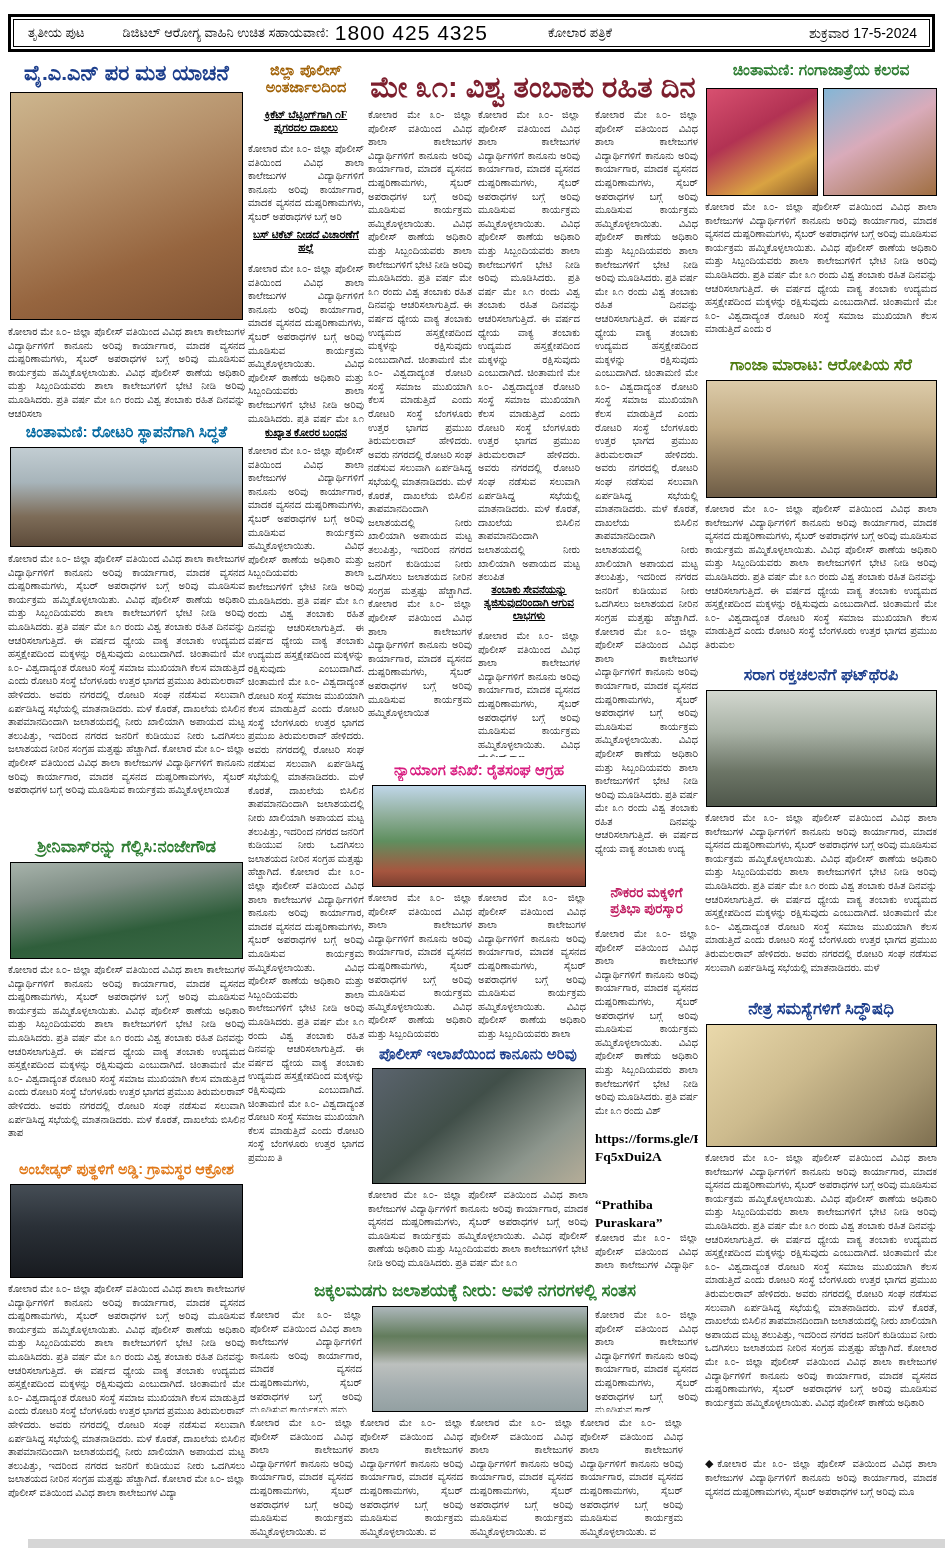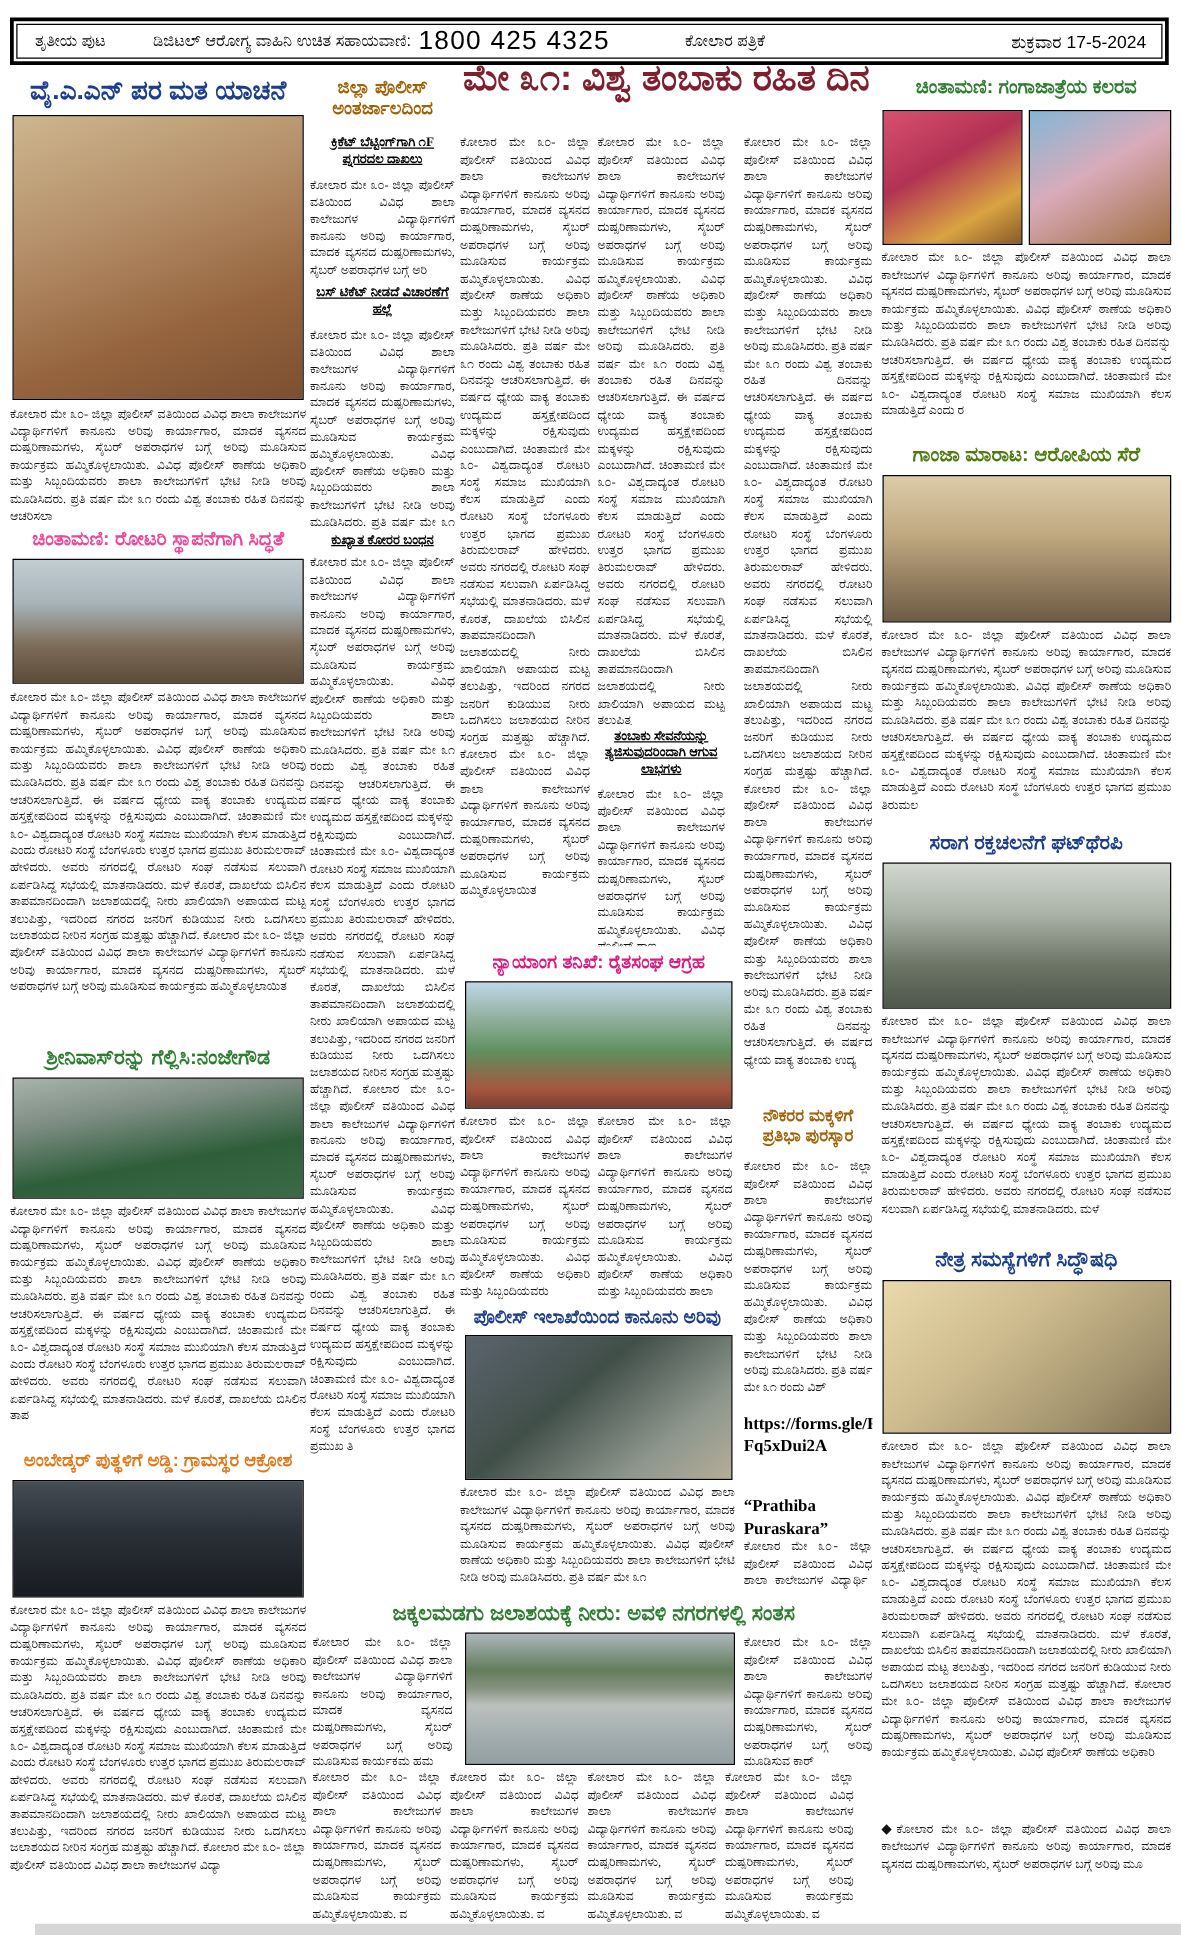--- a/index.html
+++ b/index.html
@@ -58,53 +58,53 @@
       <span class="mast-item mast-phone">1800 425 4325</span>
       <span class="mast-item mast-paper">ಕೋಲಾರ ಪತ್ರಿಕೆ</span>
       <span class="mast-item mast-date">ಶುಕ್ರವಾರ 17-5-2024</span>
     </div>
   </div>
 
   <div class="abs headline" style="left:8px;top:62px;width:237px;height:27px;font-size:21px;color:#1c3e8c;">ವೈ.ಎ.ಎನ್ ಪರ ಮತ ಯಾಚನೆ</div>
   <div class="abs photo p-campaign" style="left:10px;top:92px;width:233px;height:228px;"></div>
   <div class="abs body" style="left:8px;top:325px;width:237px;height:98px;">ಕೋಲಾರ ಮೇ ೩೦- ಜಿಲ್ಲಾ ಪೊಲೀಸ್ ವತಿಯಿಂದ ವಿವಿಧ ಶಾಲಾ ಕಾಲೇಜುಗಳ ವಿದ್ಯಾರ್ಥಿಗಳಿಗೆ ಕಾನೂನು ಅರಿವು ಕಾರ್ಯಾಗಾರ, ಮಾದಕ ವ್ಯಸನದ ದುಷ್ಪರಿಣಾಮಗಳು, ಸೈಬರ್ ಅಪರಾಧಗಳ ಬಗ್ಗೆ ಅರಿವು ಮೂಡಿಸುವ ಕಾರ್ಯಕ್ರಮ ಹಮ್ಮಿಕೊಳ್ಳಲಾಯಿತು. ವಿವಿಧ ಪೊಲೀಸ್ ಠಾಣೆಯ ಅಧಿಕಾರಿ ಮತ್ತು ಸಿಬ್ಬಂದಿಯವರು ಶಾಲಾ ಕಾಲೇಜುಗಳಿಗೆ ಭೇಟಿ ನೀಡಿ ಅರಿವು ಮೂಡಿಸಿದರು. ಪ್ರತಿ ವರ್ಷ ಮೇ ೩೧ ರಂದು ವಿಶ್ವ ತಂಬಾಕು ರಹಿತ ದಿನವನ್ನು ಆಚರಿಸಲಾ</div>
 
-  <div class="abs headline" style="left:8px;top:424px;width:237px;height:20px;font-size:15.5px;color:#ec4899;">ಚಿಂತಾಮಣಿ: ರೋಟರಿ ಸ್ಥಾಪನೆಗಾಗಿ ಸಿದ್ಧತೆ</div>
+  <div class="abs headline" style="left:8px;top:424px;width:237px;height:20px;font-size:15.5px;color:#0369a1;">ಚಿಂತಾಮಣಿ: ರೋಟರಿ ಸ್ಥಾಪನೆಗಾಗಿ ಸಿದ್ಧತೆ</div>
   <div class="abs photo p-rotary" style="left:10px;top:447px;width:233px;height:100px;"></div>
   <div class="abs body" style="left:8px;top:552px;width:237px;height:284px;">ಕೋಲಾರ ಮೇ ೩೦- ಜಿಲ್ಲಾ ಪೊಲೀಸ್ ವತಿಯಿಂದ ವಿವಿಧ ಶಾಲಾ ಕಾಲೇಜುಗಳ ವಿದ್ಯಾರ್ಥಿಗಳಿಗೆ ಕಾನೂನು ಅರಿವು ಕಾರ್ಯಾಗಾರ, ಮಾದಕ ವ್ಯಸನದ ದುಷ್ಪರಿಣಾಮಗಳು, ಸೈಬರ್ ಅಪರಾಧಗಳ ಬಗ್ಗೆ ಅರಿವು ಮೂಡಿಸುವ ಕಾರ್ಯಕ್ರಮ ಹಮ್ಮಿಕೊಳ್ಳಲಾಯಿತು. ವಿವಿಧ ಪೊಲೀಸ್ ಠಾಣೆಯ ಅಧಿಕಾರಿ ಮತ್ತು ಸಿಬ್ಬಂದಿಯವರು ಶಾಲಾ ಕಾಲೇಜುಗಳಿಗೆ ಭೇಟಿ ನೀಡಿ ಅರಿವು ಮೂಡಿಸಿದರು. ಪ್ರತಿ ವರ್ಷ ಮೇ ೩೧ ರಂದು ವಿಶ್ವ ತಂಬಾಕು ರಹಿತ ದಿನವನ್ನು ಆಚರಿಸಲಾಗುತ್ತಿದೆ. ಈ ವರ್ಷದ ಧ್ಯೇಯ ವಾಕ್ಯ ತಂಬಾಕು ಉದ್ಯಮದ ಹಸ್ತಕ್ಷೇಪದಿಂದ ಮಕ್ಕಳನ್ನು ರಕ್ಷಿಸುವುದು ಎಂಬುದಾಗಿದೆ. ಚಿಂತಾಮಣಿ ಮೇ ೩೦- ವಿಶ್ವದಾದ್ಯಂತ ರೋಟರಿ ಸಂಸ್ಥೆ ಸಮಾಜ ಮುಖಿಯಾಗಿ ಕೆಲಸ ಮಾಡುತ್ತಿದೆ ಎಂದು ರೋಟರಿ ಸಂಸ್ಥೆ ಬೆಂಗಳೂರು ಉತ್ತರ ಭಾಗದ ಪ್ರಮುಖ ತಿರುಮಲರಾವ್ ಹೇಳಿದರು. ಅವರು ನಗರದಲ್ಲಿ ರೋಟರಿ ಸಂಘ ನಡೆಸುವ ಸಲುವಾಗಿ ಏರ್ಪಡಿಸಿದ್ದ ಸಭೆಯಲ್ಲಿ ಮಾತನಾಡಿದರು. ಮಳೆ ಕೊರತೆ, ದಾಖಲೆಯ ಬಿಸಿಲಿನ ತಾಪಮಾನದಿಂದಾಗಿ ಜಲಾಶಯದಲ್ಲಿ ನೀರು ಖಾಲಿಯಾಗಿ ಅಪಾಯದ ಮಟ್ಟ ತಲುಪಿತ್ತು, ಇದರಿಂದ ನಗರದ ಜನರಿಗೆ ಕುಡಿಯುವ ನೀರು ಒದಗಿಸಲು ಜಲಾಶಯದ ನೀರಿನ ಸಂಗ್ರಹ ಮತ್ತಷ್ಟು ಹೆಚ್ಚಾಗಿದೆ. ಕೋಲಾರ ಮೇ ೩೦- ಜಿಲ್ಲಾ ಪೊಲೀಸ್ ವತಿಯಿಂದ ವಿವಿಧ ಶಾಲಾ ಕಾಲೇಜುಗಳ ವಿದ್ಯಾರ್ಥಿಗಳಿಗೆ ಕಾನೂನು ಅರಿವು ಕಾರ್ಯಾಗಾರ, ಮಾದಕ ವ್ಯಸನದ ದುಷ್ಪರಿಣಾಮಗಳು, ಸೈಬರ್ ಅಪರಾಧಗಳ ಬಗ್ಗೆ ಅರಿವು ಮೂಡಿಸುವ ಕಾರ್ಯಕ್ರಮ ಹಮ್ಮಿಕೊಳ್ಳಲಾಯಿತ</div>
 
   <div class="abs headline" style="left:8px;top:838px;width:237px;height:21px;font-size:16.5px;color:#2e7d32;">ಶ್ರೀನಿವಾಸ್‌ರನ್ನು ಗೆಲ್ಲಿಸಿ:ನಂಜೇಗೌಡ</div>
   <div class="abs photo p-meeting" style="left:10px;top:862px;width:233px;height:97px;"></div>
   <div class="abs body" style="left:8px;top:963px;width:237px;height:196px;">ಕೋಲಾರ ಮೇ ೩೦- ಜಿಲ್ಲಾ ಪೊಲೀಸ್ ವತಿಯಿಂದ ವಿವಿಧ ಶಾಲಾ ಕಾಲೇಜುಗಳ ವಿದ್ಯಾರ್ಥಿಗಳಿಗೆ ಕಾನೂನು ಅರಿವು ಕಾರ್ಯಾಗಾರ, ಮಾದಕ ವ್ಯಸನದ ದುಷ್ಪರಿಣಾಮಗಳು, ಸೈಬರ್ ಅಪರಾಧಗಳ ಬಗ್ಗೆ ಅರಿವು ಮೂಡಿಸುವ ಕಾರ್ಯಕ್ರಮ ಹಮ್ಮಿಕೊಳ್ಳಲಾಯಿತು. ವಿವಿಧ ಪೊಲೀಸ್ ಠಾಣೆಯ ಅಧಿಕಾರಿ ಮತ್ತು ಸಿಬ್ಬಂದಿಯವರು ಶಾಲಾ ಕಾಲೇಜುಗಳಿಗೆ ಭೇಟಿ ನೀಡಿ ಅರಿವು ಮೂಡಿಸಿದರು. ಪ್ರತಿ ವರ್ಷ ಮೇ ೩೧ ರಂದು ವಿಶ್ವ ತಂಬಾಕು ರಹಿತ ದಿನವನ್ನು ಆಚರಿಸಲಾಗುತ್ತಿದೆ. ಈ ವರ್ಷದ ಧ್ಯೇಯ ವಾಕ್ಯ ತಂಬಾಕು ಉದ್ಯಮದ ಹಸ್ತಕ್ಷೇಪದಿಂದ ಮಕ್ಕಳನ್ನು ರಕ್ಷಿಸುವುದು ಎಂಬುದಾಗಿದೆ. ಚಿಂತಾಮಣಿ ಮೇ ೩೦- ವಿಶ್ವದಾದ್ಯಂತ ರೋಟರಿ ಸಂಸ್ಥೆ ಸಮಾಜ ಮುಖಿಯಾಗಿ ಕೆಲಸ ಮಾಡುತ್ತಿದೆ ಎಂದು ರೋಟರಿ ಸಂಸ್ಥೆ ಬೆಂಗಳೂರು ಉತ್ತರ ಭಾಗದ ಪ್ರಮುಖ ತಿರುಮಲರಾವ್ ಹೇಳಿದರು. ಅವರು ನಗರದಲ್ಲಿ ರೋಟರಿ ಸಂಘ ನಡೆಸುವ ಸಲುವಾಗಿ ಏರ್ಪಡಿಸಿದ್ದ ಸಭೆಯಲ್ಲಿ ಮಾತನಾಡಿದರು. ಮಳೆ ಕೊರತೆ, ದಾಖಲೆಯ ಬಿಸಿಲಿನ ತಾಪ</div>
 
   <div class="abs headline" style="left:8px;top:1162px;width:237px;height:19px;font-size:14.5px;color:#e07818;">ಅಂಬೇಡ್ಕರ್ ಪುತ್ಥಳಿಗೆ ಅಡ್ಡಿ: ಗ್ರಾಮಸ್ಥರ ಆಕ್ರೋಶ</div>
   <div class="abs photo p-night" style="left:10px;top:1184px;width:233px;height:94px;"></div>
   <div class="abs body" style="left:8px;top:1282px;width:237px;height:258px;">ಕೋಲಾರ ಮೇ ೩೦- ಜಿಲ್ಲಾ ಪೊಲೀಸ್ ವತಿಯಿಂದ ವಿವಿಧ ಶಾಲಾ ಕಾಲೇಜುಗಳ ವಿದ್ಯಾರ್ಥಿಗಳಿಗೆ ಕಾನೂನು ಅರಿವು ಕಾರ್ಯಾಗಾರ, ಮಾದಕ ವ್ಯಸನದ ದುಷ್ಪರಿಣಾಮಗಳು, ಸೈಬರ್ ಅಪರಾಧಗಳ ಬಗ್ಗೆ ಅರಿವು ಮೂಡಿಸುವ ಕಾರ್ಯಕ್ರಮ ಹಮ್ಮಿಕೊಳ್ಳಲಾಯಿತು. ವಿವಿಧ ಪೊಲೀಸ್ ಠಾಣೆಯ ಅಧಿಕಾರಿ ಮತ್ತು ಸಿಬ್ಬಂದಿಯವರು ಶಾಲಾ ಕಾಲೇಜುಗಳಿಗೆ ಭೇಟಿ ನೀಡಿ ಅರಿವು ಮೂಡಿಸಿದರು. ಪ್ರತಿ ವರ್ಷ ಮೇ ೩೧ ರಂದು ವಿಶ್ವ ತಂಬಾಕು ರಹಿತ ದಿನವನ್ನು ಆಚರಿಸಲಾಗುತ್ತಿದೆ. ಈ ವರ್ಷದ ಧ್ಯೇಯ ವಾಕ್ಯ ತಂಬಾಕು ಉದ್ಯಮದ ಹಸ್ತಕ್ಷೇಪದಿಂದ ಮಕ್ಕಳನ್ನು ರಕ್ಷಿಸುವುದು ಎಂಬುದಾಗಿದೆ. ಚಿಂತಾಮಣಿ ಮೇ ೩೦- ವಿಶ್ವದಾದ್ಯಂತ ರೋಟರಿ ಸಂಸ್ಥೆ ಸಮಾಜ ಮುಖಿಯಾಗಿ ಕೆಲಸ ಮಾಡುತ್ತಿದೆ ಎಂದು ರೋಟರಿ ಸಂಸ್ಥೆ ಬೆಂಗಳೂರು ಉತ್ತರ ಭಾಗದ ಪ್ರಮುಖ ತಿರುಮಲರಾವ್ ಹೇಳಿದರು. ಅವರು ನಗರದಲ್ಲಿ ರೋಟರಿ ಸಂಘ ನಡೆಸುವ ಸಲುವಾಗಿ ಏರ್ಪಡಿಸಿದ್ದ ಸಭೆಯಲ್ಲಿ ಮಾತನಾಡಿದರು. ಮಳೆ ಕೊರತೆ, ದಾಖಲೆಯ ಬಿಸಿಲಿನ ತಾಪಮಾನದಿಂದಾಗಿ ಜಲಾಶಯದಲ್ಲಿ ನೀರು ಖಾಲಿಯಾಗಿ ಅಪಾಯದ ಮಟ್ಟ ತಲುಪಿತ್ತು, ಇದರಿಂದ ನಗರದ ಜನರಿಗೆ ಕುಡಿಯುವ ನೀರು ಒದಗಿಸಲು ಜಲಾಶಯದ ನೀರಿನ ಸಂಗ್ರಹ ಮತ್ತಷ್ಟು ಹೆಚ್ಚಾಗಿದೆ. ಕೋಲಾರ ಮೇ ೩೦- ಜಿಲ್ಲಾ ಪೊಲೀಸ್ ವತಿಯಿಂದ ವಿವಿಧ ಶಾಲಾ ಕಾಲೇಜುಗಳ ವಿದ್ಯಾ</div>
 
   <div class="abs colhead" style="left:248px;top:62px;width:116px;height:42px;font-size:14.5px;color:#a16207;">ಜಿಲ್ಲಾ ಪೊಲೀಸ್ ಅಂತರ್ಜಾಲದಿಂದ</div>
   <div class="abs subhead" style="left:248px;top:108px;width:116px;height:30px;">ಕ್ರಿಕೆಟ್ ಬೆಟ್ಟಿಂಗ್‌ಗಾಗಿ ೧F ಪ್ನಗರದಲ ದಾಖಲು</div>
   <div class="abs body" style="left:248px;top:142px;width:116px;height:84px;">ಕೋಲಾರ ಮೇ ೩೦- ಜಿಲ್ಲಾ ಪೊಲೀಸ್ ವತಿಯಿಂದ ವಿವಿಧ ಶಾಲಾ ಕಾಲೇಜುಗಳ ವಿದ್ಯಾರ್ಥಿಗಳಿಗೆ ಕಾನೂನು ಅರಿವು ಕಾರ್ಯಾಗಾರ, ಮಾದಕ ವ್ಯಸನದ ದುಷ್ಪರಿಣಾಮಗಳು, ಸೈಬರ್ ಅಪರಾಧಗಳ ಬಗ್ಗೆ ಅರಿ</div>
   <div class="abs subhead" style="left:248px;top:228px;width:116px;height:30px;">ಬಸ್ ಟಿಕೆಟ್ ನೀಡದೆ ವಿಚಾರಣೆಗೆ ಹಲ್ಲೆ</div>
   <div class="abs body" style="left:248px;top:262px;width:116px;height:162px;">ಕೋಲಾರ ಮೇ ೩೦- ಜಿಲ್ಲಾ ಪೊಲೀಸ್ ವತಿಯಿಂದ ವಿವಿಧ ಶಾಲಾ ಕಾಲೇಜುಗಳ ವಿದ್ಯಾರ್ಥಿಗಳಿಗೆ ಕಾನೂನು ಅರಿವು ಕಾರ್ಯಾಗಾರ, ಮಾದಕ ವ್ಯಸನದ ದುಷ್ಪರಿಣಾಮಗಳು, ಸೈಬರ್ ಅಪರಾಧಗಳ ಬಗ್ಗೆ ಅರಿವು ಮೂಡಿಸುವ ಕಾರ್ಯಕ್ರಮ ಹಮ್ಮಿಕೊಳ್ಳಲಾಯಿತು. ವಿವಿಧ ಪೊಲೀಸ್ ಠಾಣೆಯ ಅಧಿಕಾರಿ ಮತ್ತು ಸಿಬ್ಬಂದಿಯವರು ಶಾಲಾ ಕಾಲೇಜುಗಳಿಗೆ ಭೇಟಿ ನೀಡಿ ಅರಿವು ಮೂಡಿಸಿದರು. ಪ್ರತಿ ವರ್ಷ ಮೇ ೩೧ ರಂದು ವಿಶ್</div>
   <div class="abs subhead" style="left:248px;top:426px;width:116px;height:15px;">ಕುಖ್ಯಾತ ಕೋರರ ಬಂಧನ</div>
   <div class="abs body" style="left:248px;top:444px;width:116px;height:828px;">ಕೋಲಾರ ಮೇ ೩೦- ಜಿಲ್ಲಾ ಪೊಲೀಸ್ ವತಿಯಿಂದ ವಿವಿಧ ಶಾಲಾ ಕಾಲೇಜುಗಳ ವಿದ್ಯಾರ್ಥಿಗಳಿಗೆ ಕಾನೂನು ಅರಿವು ಕಾರ್ಯಾಗಾರ, ಮಾದಕ ವ್ಯಸನದ ದುಷ್ಪರಿಣಾಮಗಳು, ಸೈಬರ್ ಅಪರಾಧಗಳ ಬಗ್ಗೆ ಅರಿವು ಮೂಡಿಸುವ ಕಾರ್ಯಕ್ರಮ ಹಮ್ಮಿಕೊಳ್ಳಲಾಯಿತು. ವಿವಿಧ ಪೊಲೀಸ್ ಠಾಣೆಯ ಅಧಿಕಾರಿ ಮತ್ತು ಸಿಬ್ಬಂದಿಯವರು ಶಾಲಾ ಕಾಲೇಜುಗಳಿಗೆ ಭೇಟಿ ನೀಡಿ ಅರಿವು ಮೂಡಿಸಿದರು. ಪ್ರತಿ ವರ್ಷ ಮೇ ೩೧ ರಂದು ವಿಶ್ವ ತಂಬಾಕು ರಹಿತ ದಿನವನ್ನು ಆಚರಿಸಲಾಗುತ್ತಿದೆ. ಈ ವರ್ಷದ ಧ್ಯೇಯ ವಾಕ್ಯ ತಂಬಾಕು ಉದ್ಯಮದ ಹಸ್ತಕ್ಷೇಪದಿಂದ ಮಕ್ಕಳನ್ನು ರಕ್ಷಿಸುವುದು ಎಂಬುದಾಗಿದೆ. ಚಿಂತಾಮಣಿ ಮೇ ೩೦- ವಿಶ್ವದಾದ್ಯಂತ ರೋಟರಿ ಸಂಸ್ಥೆ ಸಮಾಜ ಮುಖಿಯಾಗಿ ಕೆಲಸ ಮಾಡುತ್ತಿದೆ ಎಂದು ರೋಟರಿ ಸಂಸ್ಥೆ ಬೆಂಗಳೂರು ಉತ್ತರ ಭಾಗದ ಪ್ರಮುಖ ತಿರುಮಲರಾವ್ ಹೇಳಿದರು. ಅವರು ನಗರದಲ್ಲಿ ರೋಟರಿ ಸಂಘ ನಡೆಸುವ ಸಲುವಾಗಿ ಏರ್ಪಡಿಸಿದ್ದ ಸಭೆಯಲ್ಲಿ ಮಾತನಾಡಿದರು. ಮಳೆ ಕೊರತೆ, ದಾಖಲೆಯ ಬಿಸಿಲಿನ ತಾಪಮಾನದಿಂದಾಗಿ ಜಲಾಶಯದಲ್ಲಿ ನೀರು ಖಾಲಿಯಾಗಿ ಅಪಾಯದ ಮಟ್ಟ ತಲುಪಿತ್ತು, ಇದರಿಂದ ನಗರದ ಜನರಿಗೆ ಕುಡಿಯುವ ನೀರು ಒದಗಿಸಲು ಜಲಾಶಯದ ನೀರಿನ ಸಂಗ್ರಹ ಮತ್ತಷ್ಟು ಹೆಚ್ಚಾಗಿದೆ. ಕೋಲಾರ ಮೇ ೩೦- ಜಿಲ್ಲಾ ಪೊಲೀಸ್ ವತಿಯಿಂದ ವಿವಿಧ ಶಾಲಾ ಕಾಲೇಜುಗಳ ವಿದ್ಯಾರ್ಥಿಗಳಿಗೆ ಕಾನೂನು ಅರಿವು ಕಾರ್ಯಾಗಾರ, ಮಾದಕ ವ್ಯಸನದ ದುಷ್ಪರಿಣಾಮಗಳು, ಸೈಬರ್ ಅಪರಾಧಗಳ ಬಗ್ಗೆ ಅರಿವು ಮೂಡಿಸುವ ಕಾರ್ಯಕ್ರಮ ಹಮ್ಮಿಕೊಳ್ಳಲಾಯಿತು. ವಿವಿಧ ಪೊಲೀಸ್ ಠಾಣೆಯ ಅಧಿಕಾರಿ ಮತ್ತು ಸಿಬ್ಬಂದಿಯವರು ಶಾಲಾ ಕಾಲೇಜುಗಳಿಗೆ ಭೇಟಿ ನೀಡಿ ಅರಿವು ಮೂಡಿಸಿದರು. ಪ್ರತಿ ವರ್ಷ ಮೇ ೩೧ ರಂದು ವಿಶ್ವ ತಂಬಾಕು ರಹಿತ ದಿನವನ್ನು ಆಚರಿಸಲಾಗುತ್ತಿದೆ. ಈ ವರ್ಷದ ಧ್ಯೇಯ ವಾಕ್ಯ ತಂಬಾಕು ಉದ್ಯಮದ ಹಸ್ತಕ್ಷೇಪದಿಂದ ಮಕ್ಕಳನ್ನು ರಕ್ಷಿಸುವುದು ಎಂಬುದಾಗಿದೆ. ಚಿಂತಾಮಣಿ ಮೇ ೩೦- ವಿಶ್ವದಾದ್ಯಂತ ರೋಟರಿ ಸಂಸ್ಥೆ ಸಮಾಜ ಮುಖಿಯಾಗಿ ಕೆಲಸ ಮಾಡುತ್ತಿದೆ ಎಂದು ರೋಟರಿ ಸಂಸ್ಥೆ ಬೆಂಗಳೂರು ಉತ್ತರ ಭಾಗದ ಪ್ರಮುಖ ತಿ</div>
 
-  <div class="abs headline" style="left:368px;top:48px;width:330px;height:40px;font-size:29px;color:#7d1f2e;">ಮೇ ೩೧: ವಿಶ್ವ ತಂಬಾಕು ರಹಿತ ದಿನ</div>
+  <div class="abs headline" style="left:368px;top:72px;width:330px;height:40px;font-size:29px;color:#7d1f2e;">ಮೇ ೩೧: ವಿಶ್ವ ತಂಬಾಕು ರಹಿತ ದಿನ</div>
   <div class="abs body" style="left:368px;top:108px;width:104px;height:650px;">ಕೋಲಾರ ಮೇ ೩೦- ಜಿಲ್ಲಾ ಪೊಲೀಸ್ ವತಿಯಿಂದ ವಿವಿಧ ಶಾಲಾ ಕಾಲೇಜುಗಳ ವಿದ್ಯಾರ್ಥಿಗಳಿಗೆ ಕಾನೂನು ಅರಿವು ಕಾರ್ಯಾಗಾರ, ಮಾದಕ ವ್ಯಸನದ ದುಷ್ಪರಿಣಾಮಗಳು, ಸೈಬರ್ ಅಪರಾಧಗಳ ಬಗ್ಗೆ ಅರಿವು ಮೂಡಿಸುವ ಕಾರ್ಯಕ್ರಮ ಹಮ್ಮಿಕೊಳ್ಳಲಾಯಿತು. ವಿವಿಧ ಪೊಲೀಸ್ ಠಾಣೆಯ ಅಧಿಕಾರಿ ಮತ್ತು ಸಿಬ್ಬಂದಿಯವರು ಶಾಲಾ ಕಾಲೇಜುಗಳಿಗೆ ಭೇಟಿ ನೀಡಿ ಅರಿವು ಮೂಡಿಸಿದರು. ಪ್ರತಿ ವರ್ಷ ಮೇ ೩೧ ರಂದು ವಿಶ್ವ ತಂಬಾಕು ರಹಿತ ದಿನವನ್ನು ಆಚರಿಸಲಾಗುತ್ತಿದೆ. ಈ ವರ್ಷದ ಧ್ಯೇಯ ವಾಕ್ಯ ತಂಬಾಕು ಉದ್ಯಮದ ಹಸ್ತಕ್ಷೇಪದಿಂದ ಮಕ್ಕಳನ್ನು ರಕ್ಷಿಸುವುದು ಎಂಬುದಾಗಿದೆ. ಚಿಂತಾಮಣಿ ಮೇ ೩೦- ವಿಶ್ವದಾದ್ಯಂತ ರೋಟರಿ ಸಂಸ್ಥೆ ಸಮಾಜ ಮುಖಿಯಾಗಿ ಕೆಲಸ ಮಾಡುತ್ತಿದೆ ಎಂದು ರೋಟರಿ ಸಂಸ್ಥೆ ಬೆಂಗಳೂರು ಉತ್ತರ ಭಾಗದ ಪ್ರಮುಖ ತಿರುಮಲರಾವ್ ಹೇಳಿದರು. ಅವರು ನಗರದಲ್ಲಿ ರೋಟರಿ ಸಂಘ ನಡೆಸುವ ಸಲುವಾಗಿ ಏರ್ಪಡಿಸಿದ್ದ ಸಭೆಯಲ್ಲಿ ಮಾತನಾಡಿದರು. ಮಳೆ ಕೊರತೆ, ದಾಖಲೆಯ ಬಿಸಿಲಿನ ತಾಪಮಾನದಿಂದಾಗಿ ಜಲಾಶಯದಲ್ಲಿ ನೀರು ಖಾಲಿಯಾಗಿ ಅಪಾಯದ ಮಟ್ಟ ತಲುಪಿತ್ತು, ಇದರಿಂದ ನಗರದ ಜನರಿಗೆ ಕುಡಿಯುವ ನೀರು ಒದಗಿಸಲು ಜಲಾಶಯದ ನೀರಿನ ಸಂಗ್ರಹ ಮತ್ತಷ್ಟು ಹೆಚ್ಚಾಗಿದೆ. ಕೋಲಾರ ಮೇ ೩೦- ಜಿಲ್ಲಾ ಪೊಲೀಸ್ ವತಿಯಿಂದ ವಿವಿಧ ಶಾಲಾ ಕಾಲೇಜುಗಳ ವಿದ್ಯಾರ್ಥಿಗಳಿಗೆ ಕಾನೂನು ಅರಿವು ಕಾರ್ಯಾಗಾರ, ಮಾದಕ ವ್ಯಸನದ ದುಷ್ಪರಿಣಾಮಗಳು, ಸೈಬರ್ ಅಪರಾಧಗಳ ಬಗ್ಗೆ ಅರಿವು ಮೂಡಿಸುವ ಕಾರ್ಯಕ್ರಮ ಹಮ್ಮಿಕೊಳ್ಳಲಾಯಿತ</div>
   <div class="abs body" style="left:478px;top:108px;width:102px;height:472px;">ಕೋಲಾರ ಮೇ ೩೦- ಜಿಲ್ಲಾ ಪೊಲೀಸ್ ವತಿಯಿಂದ ವಿವಿಧ ಶಾಲಾ ಕಾಲೇಜುಗಳ ವಿದ್ಯಾರ್ಥಿಗಳಿಗೆ ಕಾನೂನು ಅರಿವು ಕಾರ್ಯಾಗಾರ, ಮಾದಕ ವ್ಯಸನದ ದುಷ್ಪರಿಣಾಮಗಳು, ಸೈಬರ್ ಅಪರಾಧಗಳ ಬಗ್ಗೆ ಅರಿವು ಮೂಡಿಸುವ ಕಾರ್ಯಕ್ರಮ ಹಮ್ಮಿಕೊಳ್ಳಲಾಯಿತು. ವಿವಿಧ ಪೊಲೀಸ್ ಠಾಣೆಯ ಅಧಿಕಾರಿ ಮತ್ತು ಸಿಬ್ಬಂದಿಯವರು ಶಾಲಾ ಕಾಲೇಜುಗಳಿಗೆ ಭೇಟಿ ನೀಡಿ ಅರಿವು ಮೂಡಿಸಿದರು. ಪ್ರತಿ ವರ್ಷ ಮೇ ೩೧ ರಂದು ವಿಶ್ವ ತಂಬಾಕು ರಹಿತ ದಿನವನ್ನು ಆಚರಿಸಲಾಗುತ್ತಿದೆ. ಈ ವರ್ಷದ ಧ್ಯೇಯ ವಾಕ್ಯ ತಂಬಾಕು ಉದ್ಯಮದ ಹಸ್ತಕ್ಷೇಪದಿಂದ ಮಕ್ಕಳನ್ನು ರಕ್ಷಿಸುವುದು ಎಂಬುದಾಗಿದೆ. ಚಿಂತಾಮಣಿ ಮೇ ೩೦- ವಿಶ್ವದಾದ್ಯಂತ ರೋಟರಿ ಸಂಸ್ಥೆ ಸಮಾಜ ಮುಖಿಯಾಗಿ ಕೆಲಸ ಮಾಡುತ್ತಿದೆ ಎಂದು ರೋಟರಿ ಸಂಸ್ಥೆ ಬೆಂಗಳೂರು ಉತ್ತರ ಭಾಗದ ಪ್ರಮುಖ ತಿರುಮಲರಾವ್ ಹೇಳಿದರು. ಅವರು ನಗರದಲ್ಲಿ ರೋಟರಿ ಸಂಘ ನಡೆಸುವ ಸಲುವಾಗಿ ಏರ್ಪಡಿಸಿದ್ದ ಸಭೆಯಲ್ಲಿ ಮಾತನಾಡಿದರು. ಮಳೆ ಕೊರತೆ, ದಾಖಲೆಯ ಬಿಸಿಲಿನ ತಾಪಮಾನದಿಂದಾಗಿ ಜಲಾಶಯದಲ್ಲಿ ನೀರು ಖಾಲಿಯಾಗಿ ಅಪಾಯದ ಮಟ್ಟ ತಲುಪಿತ್ತ</div>
   <div class="abs subhead" style="left:478px;top:583px;width:102px;height:42px;">ತಂಬಾಕು ಸೇವನೆಯನ್ನು ತ್ಯಜಿಸುವುದರಿಂದಾಗಿ ಆಗುವ ಲಾಭಗಳು</div>
   <div class="abs body" style="left:478px;top:629px;width:102px;height:128px;">ಕೋಲಾರ ಮೇ ೩೦- ಜಿಲ್ಲಾ ಪೊಲೀಸ್ ವತಿಯಿಂದ ವಿವಿಧ ಶಾಲಾ ಕಾಲೇಜುಗಳ ವಿದ್ಯಾರ್ಥಿಗಳಿಗೆ ಕಾನೂನು ಅರಿವು ಕಾರ್ಯಾಗಾರ, ಮಾದಕ ವ್ಯಸನದ ದುಷ್ಪರಿಣಾಮಗಳು, ಸೈಬರ್ ಅಪರಾಧಗಳ ಬಗ್ಗೆ ಅರಿವು ಮೂಡಿಸುವ ಕಾರ್ಯಕ್ರಮ ಹಮ್ಮಿಕೊಳ್ಳಲಾಯಿತು. ವಿವಿಧ ಪೊಲೀಸ್ ಠಾಣ</div>
   <div class="abs body" style="left:595px;top:108px;width:103px;height:772px;">ಕೋಲಾರ ಮೇ ೩೦- ಜಿಲ್ಲಾ ಪೊಲೀಸ್ ವತಿಯಿಂದ ವಿವಿಧ ಶಾಲಾ ಕಾಲೇಜುಗಳ ವಿದ್ಯಾರ್ಥಿಗಳಿಗೆ ಕಾನೂನು ಅರಿವು ಕಾರ್ಯಾಗಾರ, ಮಾದಕ ವ್ಯಸನದ ದುಷ್ಪರಿಣಾಮಗಳು, ಸೈಬರ್ ಅಪರಾಧಗಳ ಬಗ್ಗೆ ಅರಿವು ಮೂಡಿಸುವ ಕಾರ್ಯಕ್ರಮ ಹಮ್ಮಿಕೊಳ್ಳಲಾಯಿತು. ವಿವಿಧ ಪೊಲೀಸ್ ಠಾಣೆಯ ಅಧಿಕಾರಿ ಮತ್ತು ಸಿಬ್ಬಂದಿಯವರು ಶಾಲಾ ಕಾಲೇಜುಗಳಿಗೆ ಭೇಟಿ ನೀಡಿ ಅರಿವು ಮೂಡಿಸಿದರು. ಪ್ರತಿ ವರ್ಷ ಮೇ ೩೧ ರಂದು ವಿಶ್ವ ತಂಬಾಕು ರಹಿತ ದಿನವನ್ನು ಆಚರಿಸಲಾಗುತ್ತಿದೆ. ಈ ವರ್ಷದ ಧ್ಯೇಯ ವಾಕ್ಯ ತಂಬಾಕು ಉದ್ಯಮದ ಹಸ್ತಕ್ಷೇಪದಿಂದ ಮಕ್ಕಳನ್ನು ರಕ್ಷಿಸುವುದು ಎಂಬುದಾಗಿದೆ. ಚಿಂತಾಮಣಿ ಮೇ ೩೦- ವಿಶ್ವದಾದ್ಯಂತ ರೋಟರಿ ಸಂಸ್ಥೆ ಸಮಾಜ ಮುಖಿಯಾಗಿ ಕೆಲಸ ಮಾಡುತ್ತಿದೆ ಎಂದು ರೋಟರಿ ಸಂಸ್ಥೆ ಬೆಂಗಳೂರು ಉತ್ತರ ಭಾಗದ ಪ್ರಮುಖ ತಿರುಮಲರಾವ್ ಹೇಳಿದರು. ಅವರು ನಗರದಲ್ಲಿ ರೋಟರಿ ಸಂಘ ನಡೆಸುವ ಸಲುವಾಗಿ ಏರ್ಪಡಿಸಿದ್ದ ಸಭೆಯಲ್ಲಿ ಮಾತನಾಡಿದರು. ಮಳೆ ಕೊರತೆ, ದಾಖಲೆಯ ಬಿಸಿಲಿನ ತಾಪಮಾನದಿಂದಾಗಿ ಜಲಾಶಯದಲ್ಲಿ ನೀರು ಖಾಲಿಯಾಗಿ ಅಪಾಯದ ಮಟ್ಟ ತಲುಪಿತ್ತು, ಇದರಿಂದ ನಗರದ ಜನರಿಗೆ ಕುಡಿಯುವ ನೀರು ಒದಗಿಸಲು ಜಲಾಶಯದ ನೀರಿನ ಸಂಗ್ರಹ ಮತ್ತಷ್ಟು ಹೆಚ್ಚಾಗಿದೆ. ಕೋಲಾರ ಮೇ ೩೦- ಜಿಲ್ಲಾ ಪೊಲೀಸ್ ವತಿಯಿಂದ ವಿವಿಧ ಶಾಲಾ ಕಾಲೇಜುಗಳ ವಿದ್ಯಾರ್ಥಿಗಳಿಗೆ ಕಾನೂನು ಅರಿವು ಕಾರ್ಯಾಗಾರ, ಮಾದಕ ವ್ಯಸನದ ದುಷ್ಪರಿಣಾಮಗಳು, ಸೈಬರ್ ಅಪರಾಧಗಳ ಬಗ್ಗೆ ಅರಿವು ಮೂಡಿಸುವ ಕಾರ್ಯಕ್ರಮ ಹಮ್ಮಿಕೊಳ್ಳಲಾಯಿತು. ವಿವಿಧ ಪೊಲೀಸ್ ಠಾಣೆಯ ಅಧಿಕಾರಿ ಮತ್ತು ಸಿಬ್ಬಂದಿಯವರು ಶಾಲಾ ಕಾಲೇಜುಗಳಿಗೆ ಭೇಟಿ ನೀಡಿ ಅರಿವು ಮೂಡಿಸಿದರು. ಪ್ರತಿ ವರ್ಷ ಮೇ ೩೧ ರಂದು ವಿಶ್ವ ತಂಬಾಕು ರಹಿತ ದಿನವನ್ನು ಆಚರಿಸಲಾಗುತ್ತಿದೆ. ಈ ವರ್ಷದ ಧ್ಯೇಯ ವಾಕ್ಯ ತಂಬಾಕು ಉದ್ಯ</div>
 
   <div class="abs headline" style="left:368px;top:762px;width:222px;height:19px;font-size:15px;color:#d81b7f;">ನ್ಯಾಯಾಂಗ ತನಿಖೆ: ರೈತಸಂಘ ಆಗ್ರಹ</div>
   <div class="abs photo p-farmers" style="left:372px;top:785px;width:214px;height:102px;"></div>
   <div class="abs body" style="left:368px;top:891px;width:104px;height:152px;">ಕೋಲಾರ ಮೇ ೩೦- ಜಿಲ್ಲಾ ಪೊಲೀಸ್ ವತಿಯಿಂದ ವಿವಿಧ ಶಾಲಾ ಕಾಲೇಜುಗಳ ವಿದ್ಯಾರ್ಥಿಗಳಿಗೆ ಕಾನೂನು ಅರಿವು ಕಾರ್ಯಾಗಾರ, ಮಾದಕ ವ್ಯಸನದ ದುಷ್ಪರಿಣಾಮಗಳು, ಸೈಬರ್ ಅಪರಾಧಗಳ ಬಗ್ಗೆ ಅರಿವು ಮೂಡಿಸುವ ಕಾರ್ಯಕ್ರಮ ಹಮ್ಮಿಕೊಳ್ಳಲಾಯಿತು. ವಿವಿಧ ಪೊಲೀಸ್ ಠಾಣೆಯ ಅಧಿಕಾರಿ ಮತ್ತು ಸಿಬ್ಬಂದಿಯವರು </div>
   <div class="abs body" style="left:478px;top:891px;width:108px;height:152px;">ಕೋಲಾರ ಮೇ ೩೦- ಜಿಲ್ಲಾ ಪೊಲೀಸ್ ವತಿಯಿಂದ ವಿವಿಧ ಶಾಲಾ ಕಾಲೇಜುಗಳ ವಿದ್ಯಾರ್ಥಿಗಳಿಗೆ ಕಾನೂನು ಅರಿವು ಕಾರ್ಯಾಗಾರ, ಮಾದಕ ವ್ಯಸನದ ದುಷ್ಪರಿಣಾಮಗಳು, ಸೈಬರ್ ಅಪರಾಧಗಳ ಬಗ್ಗೆ ಅರಿವು ಮೂಡಿಸುವ ಕಾರ್ಯಕ್ರಮ ಹಮ್ಮಿಕೊಳ್ಳಲಾಯಿತು. ವಿವಿಧ ಪೊಲೀಸ್ ಠಾಣೆಯ ಅಧಿಕಾರಿ ಮತ್ತು ಸಿಬ್ಬಂದಿಯವರು ಶಾಲಾ </div>
 
-  <div class="abs colhead" style="left:595px;top:885px;width:103px;height:38px;font-size:13.5px;color:#a16207;">ನೌಕರರ ಮಕ್ಕಳಿಗೆ ಪ್ರತಿಭಾ ಪುರಸ್ಕಾರ</div>
+  <div class="abs colhead" style="left:595px;top:885px;width:103px;height:38px;font-size:13.5px;color:#be185d;">ನೌಕರರ ಮಕ್ಕಳಿಗೆ ಪ್ರತಿಭಾ ಪುರಸ್ಕಾರ</div>
   <div class="abs body" style="left:595px;top:927px;width:103px;height:200px;">ಕೋಲಾರ ಮೇ ೩೦- ಜಿಲ್ಲಾ ಪೊಲೀಸ್ ವತಿಯಿಂದ ವಿವಿಧ ಶಾಲಾ ಕಾಲೇಜುಗಳ ವಿದ್ಯಾರ್ಥಿಗಳಿಗೆ ಕಾನೂನು ಅರಿವು ಕಾರ್ಯಾಗಾರ, ಮಾದಕ ವ್ಯಸನದ ದುಷ್ಪರಿಣಾಮಗಳು, ಸೈಬರ್ ಅಪರಾಧಗಳ ಬಗ್ಗೆ ಅರಿವು ಮೂಡಿಸುವ ಕಾರ್ಯಕ್ರಮ ಹಮ್ಮಿಕೊಳ್ಳಲಾಯಿತು. ವಿವಿಧ ಪೊಲೀಸ್ ಠಾಣೆಯ ಅಧಿಕಾರಿ ಮತ್ತು ಸಿಬ್ಬಂದಿಯವರು ಶಾಲಾ ಕಾಲೇಜುಗಳಿಗೆ ಭೇಟಿ ನೀಡಿ ಅರಿವು ಮೂಡಿಸಿದರು. ಪ್ರತಿ ವರ್ಷ ಮೇ ೩೧ ರಂದು ವಿಶ್</div>
   <div class="abs url-line" style="left:595px;top:1130px;width:103px;height:44px;">https://forms.gle/RHhJ5kty Fq5xDui2A</div>
   <div class="abs url-line" style="left:595px;top:1196px;width:103px;height:32px;">“Prathiba Puraskara”</div>
   <div class="abs body" style="left:595px;top:1232px;width:103px;height:42px;font-family:Liberation Mono, monospace;">ಕೋಲಾರ ಮೇ ೩೦- ಜಿಲ್ಲಾ ಪೊಲೀಸ್ ವತಿಯಿಂದ ವಿವಿಧ ಶಾಲಾ ಕಾಲೇಜುಗಳ ವಿದ್ಯಾರ್ಥಿ</div>
 
   <div class="abs headline" style="left:368px;top:1046px;width:220px;height:19px;font-size:15px;color:#1c3e8c;">ಪೊಲೀಸ್ ಇಲಾಖೆಯಿಂದ ಕಾನೂನು ಅರಿವು</div>
   <div class="abs photo p-class" style="left:372px;top:1068px;width:214px;height:116px;"></div>
   <div class="abs body" style="left:368px;top:1188px;width:220px;height:86px;">ಕೋಲಾರ ಮೇ ೩೦- ಜಿಲ್ಲಾ ಪೊಲೀಸ್ ವತಿಯಿಂದ ವಿವಿಧ ಶಾಲಾ ಕಾಲೇಜುಗಳ ವಿದ್ಯಾರ್ಥಿಗಳಿಗೆ ಕಾನೂನು ಅರಿವು ಕಾರ್ಯಾಗಾರ, ಮಾದಕ ವ್ಯಸನದ ದುಷ್ಪರಿಣಾಮಗಳು, ಸೈಬರ್ ಅಪರಾಧಗಳ ಬಗ್ಗೆ ಅರಿವು ಮೂಡಿಸುವ ಕಾರ್ಯಕ್ರಮ ಹಮ್ಮಿಕೊಳ್ಳಲಾಯಿತು. ವಿವಿಧ ಪೊಲೀಸ್ ಠಾಣೆಯ ಅಧಿಕಾರಿ ಮತ್ತು ಸಿಬ್ಬಂದಿಯವರು ಶಾಲಾ ಕಾಲೇಜುಗಳಿಗೆ ಭೇಟಿ ನೀಡಿ ಅರಿವು ಮೂಡಿಸಿದರು. ಪ್ರತಿ ವರ್ಷ ಮೇ ೩೧</div>
 
   <div class="abs headline" style="left:252px;top:1282px;width:446px;height:22px;font-size:17px;color:#2e7d32;">ಜಕ್ಕಲಮಡಗು ಜಲಾಶಯಕ್ಕೆ ನೀರು: ಅವಳಿ ನಗರಗಳಲ್ಲಿ ಸಂತಸ</div>

